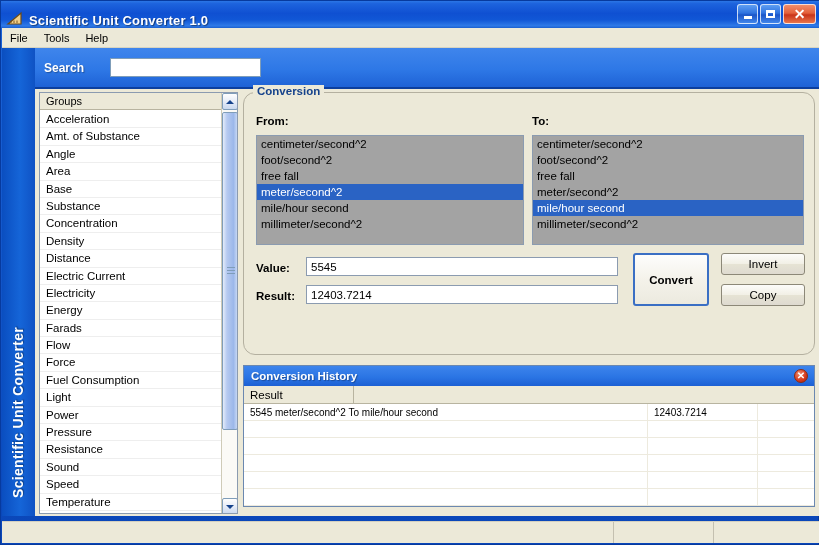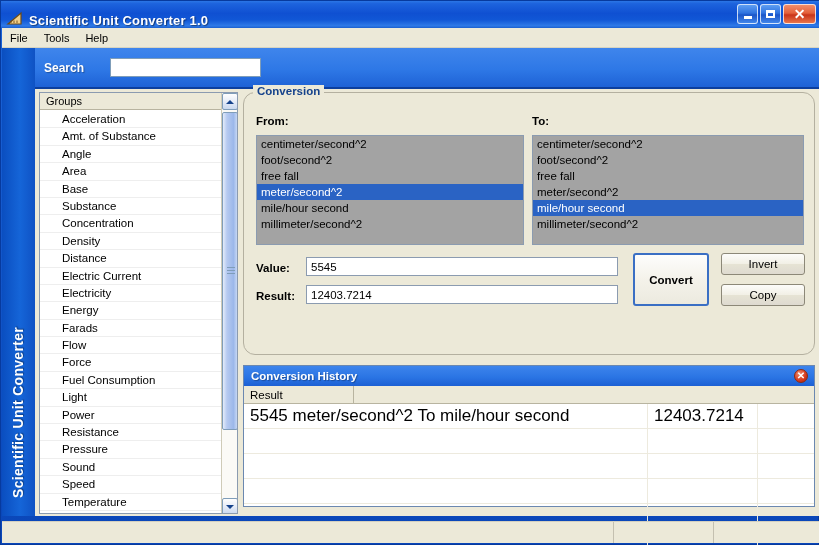--- a/index.html
+++ b/index.html
@@ -129,21 +129,21 @@
     font-size: 11px; color: #000;
     display: flex; align-items: center; padding-left: 6px;
   }
   .groups-list {
     position: absolute; left: 0; top: 18px; width: 182px; height: 404px;
     background: #ffffff; overflow: hidden;
   }
   .group-row {
     height: 17.4px; line-height: 17.4px;
     font-size: 11.5px; color: #000;
-    padding-left: 22px;
+    padding-left: 6px;
     border-bottom: 1px solid #eeeeee;
     white-space: nowrap;
   }
 
   
   .vscroll {
     position: absolute; right: 0; top: 0; width: 16px; height: 422px;
     background: #f4f3ee; border-left: 1px solid #cfcbb8;
   }
   .sb-btn {
@@ -261,23 +261,23 @@
     border-bottom: 1px solid #b8b4a0;
     display: flex; align-items: stretch;
     font-size: 11.5px; color: #000;
   }
   .hc { display: flex; align-items: center; padding-left: 6px; border-right: 1px solid #b8b4a0; }
   .hc.c1 { width: 404px; }
   .hc.c2 { width: 110px; }
   .hc.c3 { flex: 1; border-right: none; }
   .hist-rows { position: relative; height: 102px; background: #ffffff; }
   .hrow {
-    height: 25px; display: flex; align-items: stretch;
+    height: 17px; display: flex; align-items: stretch;
     border-bottom: 1px solid #edeade;
-    font-size: 17px; color: #000;
+    font-size: 10px; color: #000;
   }
   .hcell { display: flex; align-items: center; padding-left: 6px; border-right: 1px solid #edeade; white-space: nowrap; }
   .hcell.c1 { width: 404px; }
   .hcell.c2 { width: 110px; }
   .hcell.c3 { flex: 1; border-right: none; }
 
   
   .statusbar {
     position: absolute; left: 1px; bottom: 1px; width: 817px; height: 22px;
     background: #ece9d8;
@@ -352,22 +352,22 @@
           <div class="group-row">Distance</div>
           <div class="group-row">Electric Current</div>
           <div class="group-row">Electricity</div>
           <div class="group-row">Energy</div>
           <div class="group-row">Farads</div>
           <div class="group-row">Flow</div>
           <div class="group-row">Force</div>
           <div class="group-row">Fuel Consumption</div>
           <div class="group-row">Light</div>
           <div class="group-row">Power</div>
+          <div class="group-row">Pressure</div>
           <div class="group-row">Resistance</div>
-          <div class="group-row">Pressure</div>
           <div class="group-row">Sound</div>
           <div class="group-row">Speed</div>
           <div class="group-row">Temperature</div>
           <div class="group-row">Time</div>
         </div>
       <div class="vscroll">
         <div class="sb-btn up">
           <div class="sb-arrow up"></div>
         </div>
         <div class="sb-track">

